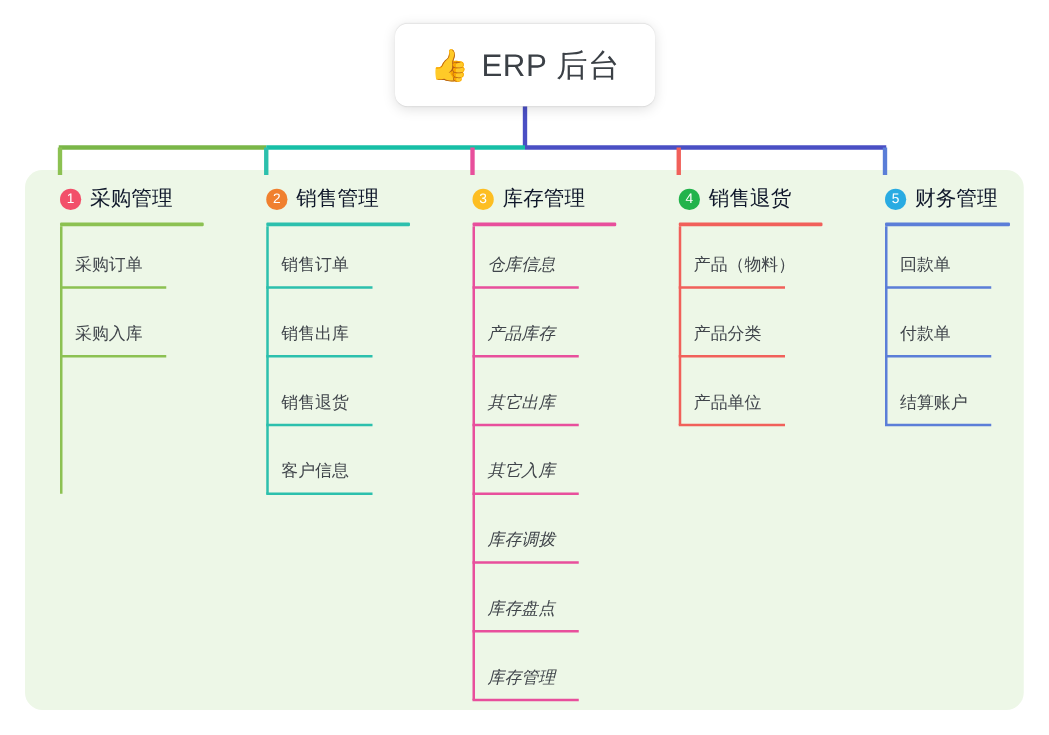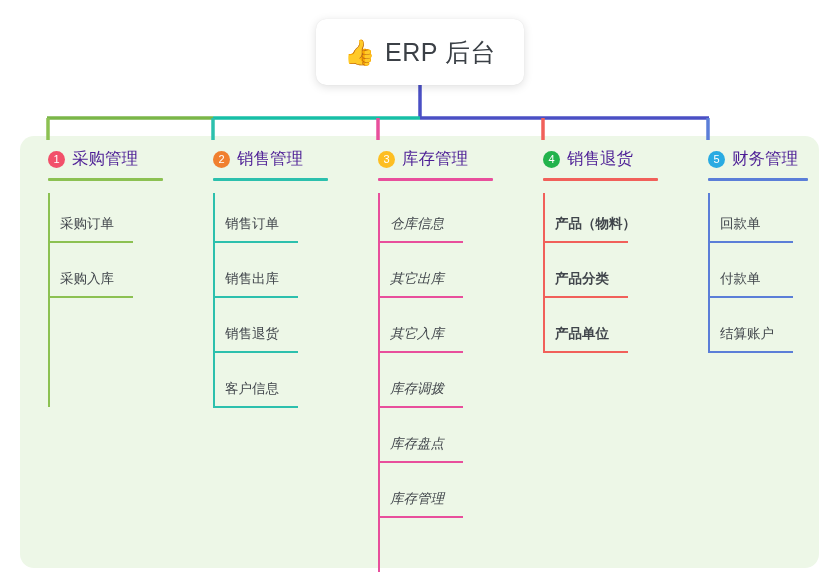--- a/index.html
+++ b/index.html
@@ -93,31 +93,31 @@
     border-radius: 50%;
     color: #ffffff;
     font-size: 11px;
     line-height: 17px;
     text-align: center;
     font-family: "Liberation Sans", sans-serif;
     flex: 0 0 auto;
   }
   .col-title {
     font-size: 16.5px;
-    color: #4c1d95;
+    color: #0f172a;
   }
   .head-rule {
     height: 3px;
     margin-top: 7px;
     border-radius: 1px;
   }
 
   .items {
     position: relative;
-    margin-top: 12px;
+    margin-top: 0;
   }
   .item {
     position: relative;
     height: 55px;
     box-sizing: border-box;
   }
   .item-label {
     position: absolute;
     left: 30px;
     top: 22px;
@@ -214,20 +214,24 @@
           <span class="col-title">库存管理</span>
         </div>
         <div class="head-rule" style="background: rgb(232, 79, 156); width: 115px; margin-left: 18px;"></div>
         <div class="items" style="height: 385px; font-style: italic;">
           <div class="spine" style="background: rgb(232, 79, 156); height: 379px;"></div>
           <div class="item">
             <span class="item-label">仓库信息</span>
             <span class="item-rule" style="background: rgb(232, 79, 156);"></span>
           </div>
           <div class="item">
+            <span class="item-label">产品库存</span>
+            <span class="item-rule" style="background: rgb(232, 79, 156);"></span>
+          </div>
+          <div class="item">
             <span class="item-label">其它出库</span>
             <span class="item-rule" style="background: rgb(232, 79, 156);"></span>
           </div>
           <div class="item">
             <span class="item-label">其它入库</span>
             <span class="item-rule" style="background: rgb(232, 79, 156);"></span>
           </div>
           <div class="item">
             <span class="item-label">库存调拨</span>
             <span class="item-rule" style="background: rgb(232, 79, 156);"></span>
@@ -241,21 +245,21 @@
             <span class="item-rule" style="background: rgb(232, 79, 156);"></span>
           </div>
         </div>
       </div>
       <div class="column" style="left: 525px; top: 147px; width: 150px;">
         <div class="col-head">
           <span class="badge" style="background: rgb(34, 179, 76);">4</span>
           <span class="col-title">销售退货</span>
         </div>
         <div class="head-rule" style="background: rgb(241, 96, 90); width: 115px; margin-left: 18px;"></div>
-        <div class="items" style="height: 165px; font-weight: bold;">
+        <div class="items" style="height: 165px;">
           <div class="spine" style="background: rgb(241, 96, 90); height: 159px;"></div>
           <div class="item">
             <span class="item-label">产品（物料）</span>
             <span class="item-rule" style="background: rgb(241, 96, 90);"></span>
           </div>
           <div class="item">
             <span class="item-label">产品分类</span>
             <span class="item-rule" style="background: rgb(241, 96, 90);"></span>
           </div>
           <div class="item">

